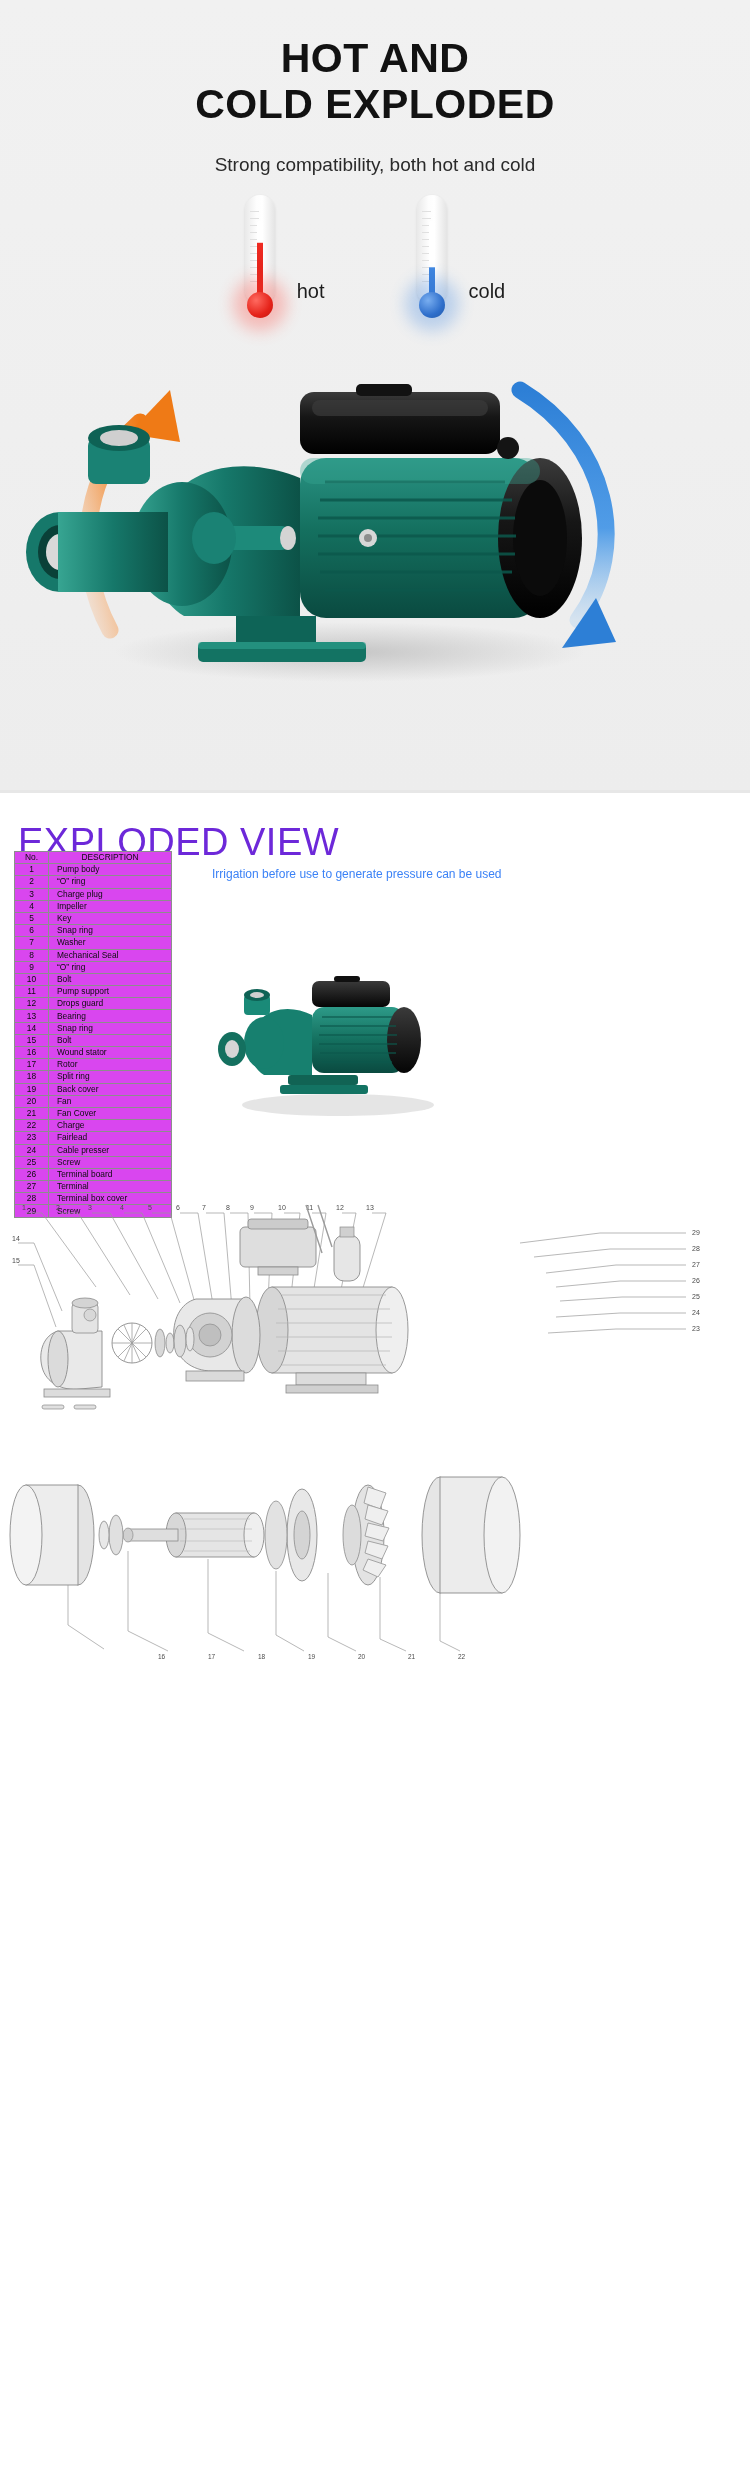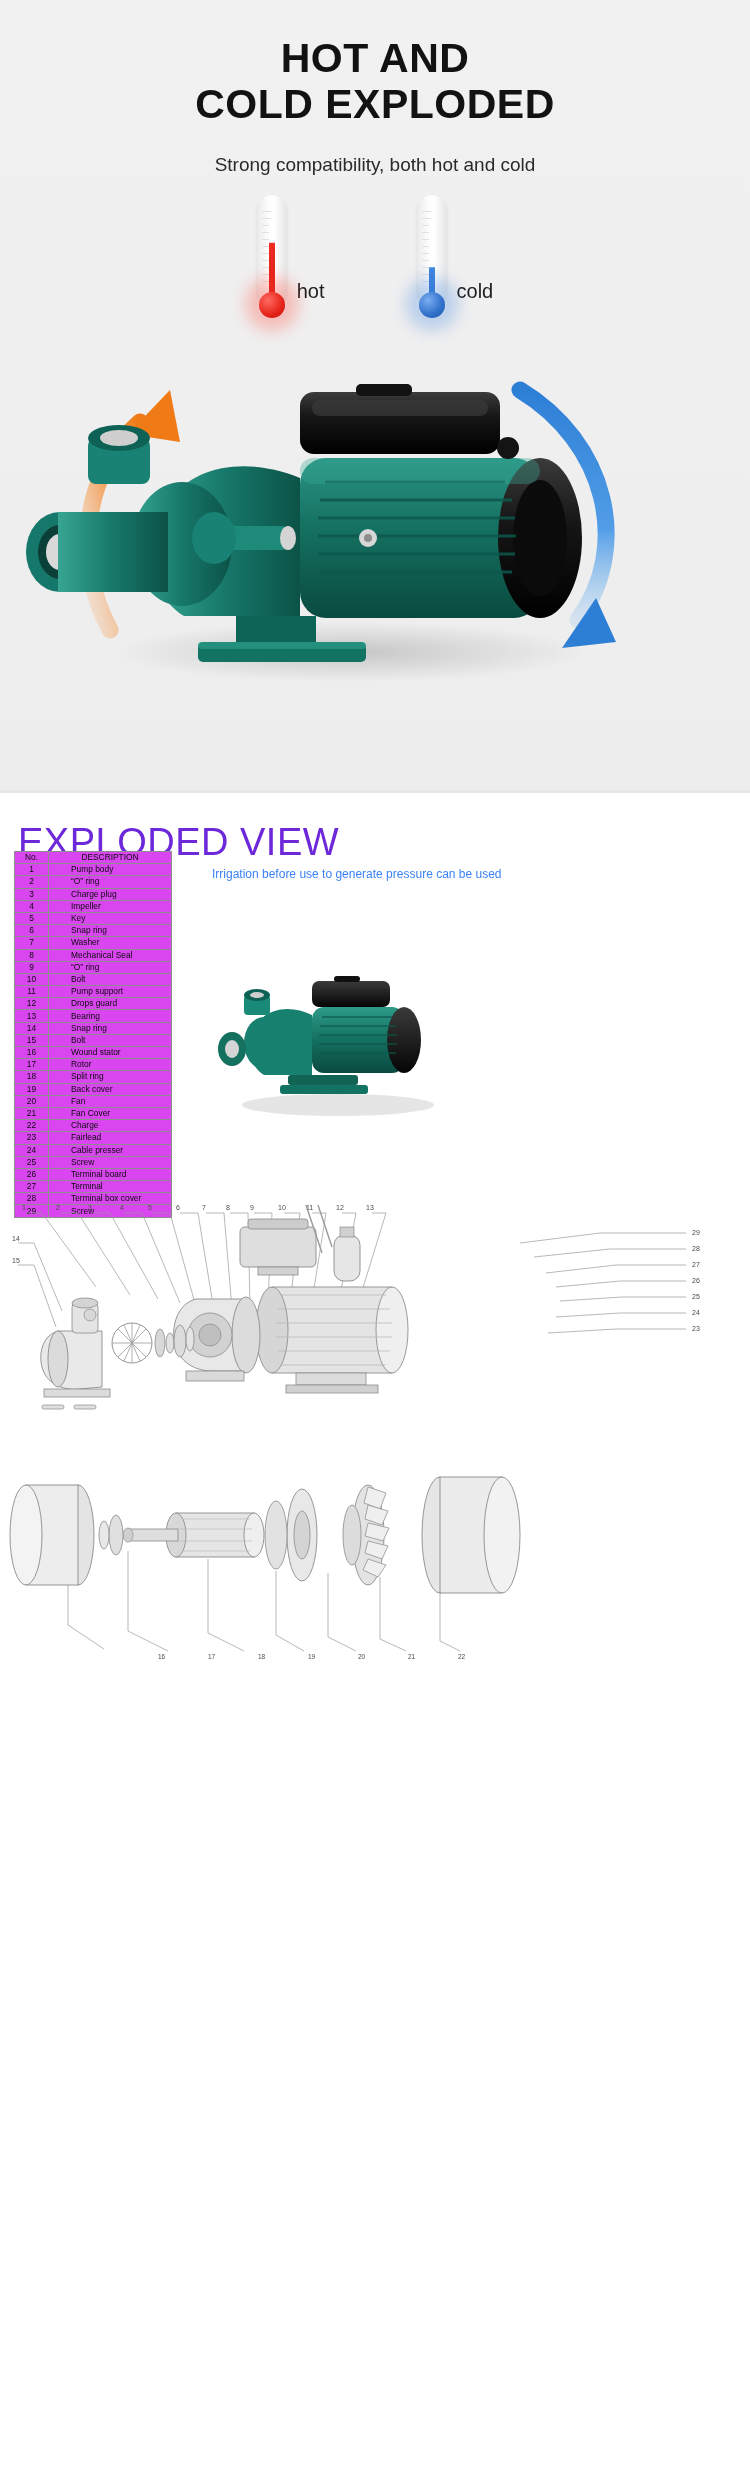--- a/index.html
+++ b/index.html
@@ -45,21 +45,21 @@
     position: absolute;
     top: 185px;
     left: 0;
     width: 750px;
     height: 120px;
     display: flex;
     justify-content: center;
     align-items: flex-end;
     gap: 92px;
   }
-  .thermo-unit { display:flex; align-items:flex-end; gap: 10px; }
+  .thermo-unit { display:flex; align-items:flex-end; gap: 22px; }
   .thermo {
     position: relative;
     width: 30px;
     height: 110px;
     background: linear-gradient(90deg,#e9e9e9 0%,#fdfdfd 38%,#ffffff 58%,#e4e4e4 100%);
     border-radius: 15px 15px 15px 15px;
     box-shadow: 0 1px 3px rgba(0,0,0,.10);
   }
   .thermo .ticks {
     position:absolute; left:5px; top:16px; width:9px; height:76px;
@@ -117,21 +117,21 @@
     border: 1px solid #8d8d8d;
     height: 12.2px;
     line-height: 11px;
     padding: 0 2px;
     font-weight: 400;
     color:#0c0c0c;
   }
   .parts-table th { text-align:center; font-size:8.4px; }
   .parts-table th.desc { text-align:center; }
   .parts-table td.no { width: 34px; text-align:center; }
-  .parts-table td.desc { text-align:left; padding-left: 22px; }
+  .parts-table td.desc { text-align:left; padding-left: 8px; }
 
   
   .mini-pump {
     position:absolute; left: 208px; top: 172px; width: 260px; height: 160px;
   }
 
   
   .diagram-a { position:absolute; left: 0; top: 398px; width: 750px; height: 250px; }
   .diagram-b { position:absolute; left: 8px; top: 620px; width: 742px; height: 250px; }
 

